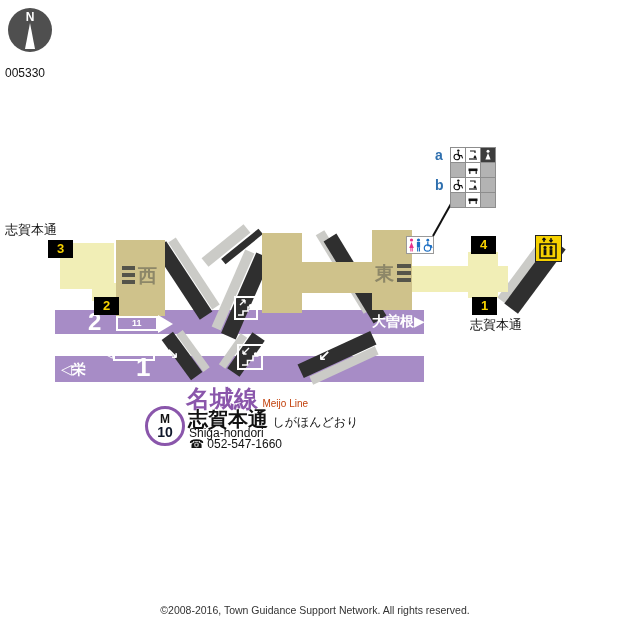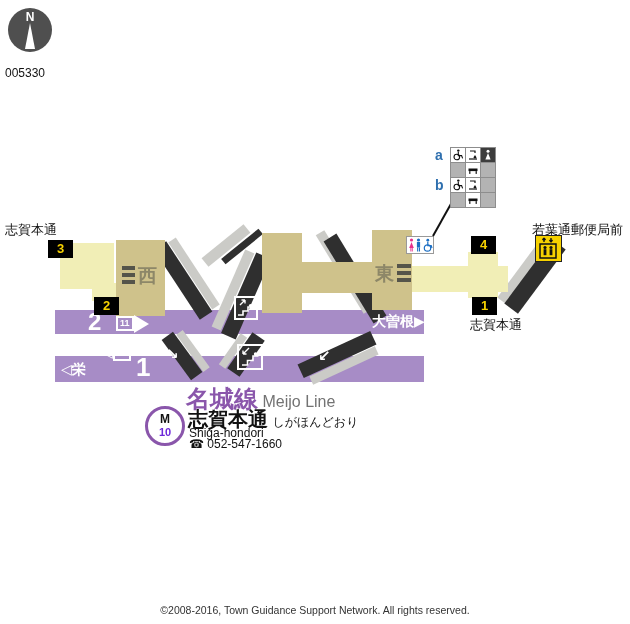--- a/index.html
+++ b/index.html
@@ -15,34 +15,34 @@
   .ramp{background:#2f2f2f;}
   .hl{background:#cbcbc7;}
   
   .exitbox{background:#000;color:#f6d100;font-weight:bold;font-size:13px;
            text-align:center;line-height:18px;width:25px;height:18px;}
   .label13{font-size:13px;color:#111;}
   .stairsbars{background:repeating-linear-gradient(#55544a 0 4px,rgba(0,0,0,0) 4px 7px);}
   .gatename{font-size:19px;font-weight:bold;color:#8d8768;}
   .pwhite{color:#fff;}
   .pennant-box{display:inline-block;border:2px solid #fff;color:#fff;font-size:9px;
-               font-weight:bold;line-height:11px;padding:0 2px;vertical-align:middle;}
+               font-weight:bold;line-height:11px;padding:0 14px;vertical-align:middle;}
   .tri-r{width:0;height:0;border-top:9px solid rgba(0,0,0,0);border-bottom:9px solid rgba(0,0,0,0);
          border-left:15px solid #fff;display:inline-block;vertical-align:middle;}
   .legend-grid{display:grid;grid-template-columns:14px 14px 14px;grid-template-rows:14px 14px;gap:1px;
                background:#8d8d8d;border:1px solid #8d8d8d;}
   .cell{background:#fff;display:flex;align-items:center;justify-content:center;}
   .cell.gray{background:#b3b3b3;}
   .cell.dark{background:#3d3d3d;}
   .legend-letter{color:#2e6fae;font-weight:bold;font-size:14px;}
   .escbox{border:2px solid #fff;background:rgba(0,0,0,0);}
   .badge{width:34px;height:34px;border-radius:50%;border:3px solid #8a56ab;background:#fff;
          display:flex;flex-direction:column;align-items:center;justify-content:center;}
   .badge .m{font-size:12px;font-weight:bold;line-height:11px;color:#111;}
-  .badge .n{font-size:11px;font-weight:bold;line-height:14px;color:#6d28d9;}
+  .badge .n{font-size:14px;font-weight:bold;line-height:14px;color:#0f172a;}
 </style>
 </head>
 <body>
 
 <div id="stage">
 
   <div class="abs" style="left:8px;top:8px;width:44px;height:44px;border-radius:50%;background:#4f4f4f;">
     <div class="abs" style="left:0;top:2px;width:44px;text-align:center;color:#fff;font-size:12px;font-weight:bold;">N</div>
     <div class="abs" style="left:17px;top:15px;width:0;height:0;border-left:5px solid rgba(0,0,0,0);border-right:5px solid rgba(0,0,0,0);border-bottom:26px solid #fff;"></div>
   </div>
@@ -119,21 +119,20 @@
   </div>
   <div class="abs pwhite" style="left:102px;top:344px;font-size:14px;font-weight:bold;">
     <span>◁</span><span class="pennant-box">09</span>
   </div>
   <div class="abs pwhite" style="left:136px;top:352px;font-size:26px;font-weight:bold;">1</div>
 
   <div class="abs label13" style="left:5px;top:221px;">志賀本通</div>
   <div class="abs exitbox" style="left:48px;top:240px;">3</div>
   <div class="abs exitbox" style="left:94px;top:297px;">2</div>
 
-  <div class="abs label13" style="left:532px;top:221px;">若葉通郵便局前</div>
   <div class="abs exitbox" style="left:471px;top:236px;">4</div>
   <div class="abs exitbox" style="left:472px;top:297px;">1</div>
   <div class="abs label13" style="left:470px;top:316px;">志賀本通</div>
 
   <div class="abs" style="left:535px;top:235px;width:27px;height:27px;background:#f6d100;border:1px solid #222;box-sizing:border-box;">
     <svg width="25" height="25" viewBox="0 0 25 25">
       <path d="M8 6 L8 2 M8 2 L6.5 4 M8 2 L9.5 4" stroke="#111" stroke-width="1.3" fill="none"></path>
       <path d="M15 2 L15 6 M15 6 L13.5 4 M15 6 L16.5 4" stroke="#111" stroke-width="1.3" fill="none"></path>
       <rect x="4" y="8" width="16" height="14" fill="none" stroke="#111" stroke-width="1.5"></rect>
       <circle cx="9" cy="11.5" r="1.6" fill="#111"></circle>
@@ -217,21 +216,21 @@
         <rect x="1.5" y="4.5" width="9" height="2.6" fill="#111"></rect>
         <rect x="2.2" y="7.1" width="1.2" height="2.8" fill="#111"></rect>
         <rect x="8.6" y="7.1" width="1.2" height="2.8" fill="#111"></rect>
       </svg>
     </div>
     <div class="cell gray"></div>
   </div>
 
   <div class="abs" style="left:186px;top:383px;">
     <span style="font-size:24px;font-weight:bold;color:#8a56ab;">名城線</span>
-    <span style="font-size:16px;color:#737373;">Meijo Line</span>
+    <span style="font-size:10px;color:#c2410c;">Meijo Line</span>
   </div>
 
   <div class="abs badge" style="left:145px;top:406px;">
     <span class="m">M</span>
     <span class="n">10</span>
   </div>
   <div class="abs" style="left:188px;top:406px;">
     <span style="font-size:20px;font-weight:bold;color:#111;font-family:Liberation Serif, serif;">志賀本通</span>
     <span style="font-size:12px;color:#111;">しがほんどおり</span>
   </div>

